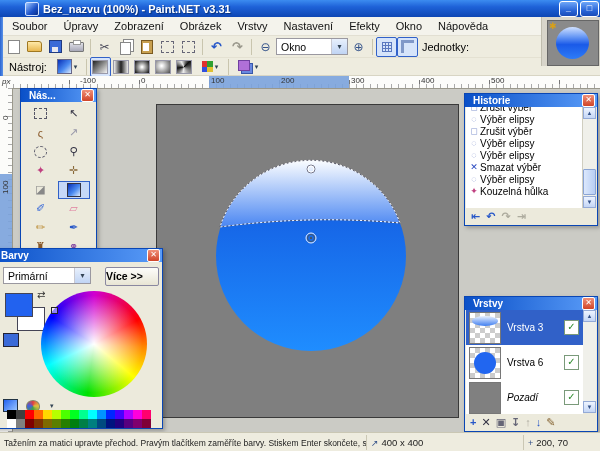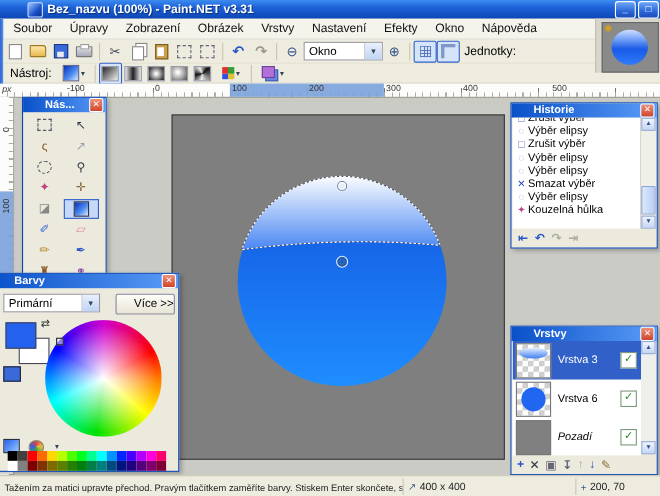--- a/index.html
+++ b/index.html
@@ -88,21 +88,21 @@
     background-image:repeating-linear-gradient(180deg,#aaa 0 1px,transparent 1px 7px);
     background-size:4px 100%;background-position:right top;background-repeat:no-repeat;}
   .vruler .hl{position:absolute;left:0;top:86px;width:12px;height:76px;background:#7aa2dc;opacity:.9;}
   .vlab{position:absolute;left:1px;font-size:8px;color:#333;transform:rotate(-90deg);transform-origin:left top;z-index:2;}
   
   .canvas{position:absolute;left:156px;top:104px;width:301px;height:312px;background:#7f7f7f;
     border:1px solid #3a3a3a;box-sizing:content-box;}
   
   .panel{position:absolute;border:1px solid #0a46b4;background:#eceadc;box-shadow:2px 2px 4px rgba(0,0,0,.25);box-sizing:border-box;}
   .ptitle{height:13px;background:linear-gradient(90deg,#0a50c8,#5a9cf8);color:#fff;font-weight:bold;
-    font-size:10px;line-height:13px;padding:0 2px 0 20px;display:flex;justify-content:space-between;align-items:center;}
+    font-size:10px;line-height:13px;padding:0 2px 0 8px;display:flex;justify-content:space-between;align-items:center;}
   .pclose{width:11px;height:11px;flex:none;background:linear-gradient(#f09078,#d04428);border:1px solid #fff;
     border-radius:2px;color:#fff;font-size:8px;line-height:10px;text-align:center;font-weight:bold;}
   
   .toolgrid{display:flex;flex-wrap:wrap;padding:2px 3px;width:70px;}
   .tool{width:32px;height:18px;margin:0.5px;display:flex;align-items:center;justify-content:center;font-size:11px;color:#334;}
   .tool.sel{background:#c6d8f8;border:1px solid #3161c8;box-sizing:border-box;}
   .ic-dashrect{width:11px;height:9px;border:1px dashed #556;}
   .ic-dashcirc{width:11px;height:10px;border:1px dashed #556;border-radius:50%;}
   .ic-gradsq{width:12px;height:12px;border:1px solid #334;background:linear-gradient(135deg,#0830b8,#4a8af0 55%,#dceafc);}
   .t-wand{color:#c04080;} .t-stamp{color:#8a5a2a;} .t-eraser{color:#e080a0;} .t-picker{color:#2858c8;} .t-lasso{color:#8a5a2a;}
@@ -115,21 +115,21 @@
   .hic.grad{width:9px;height:9px;margin-right:3px;border:1px solid #334;background:linear-gradient(135deg,#0830b8,#4a8af0 55%,#dceafc);}
   .sbv{position:absolute;right:1px;top:13px;bottom:17px;width:13px;background:#f0f0ea;}
   .sbtn{position:absolute;left:0;width:13px;height:12px;background:linear-gradient(#eef4ff,#c4d6f6);
     border:1px solid #94aad6;box-sizing:border-box;color:#35538a;font-size:6px;text-align:center;line-height:11px;}
   .sthumb{position:absolute;left:0;width:13px;background:linear-gradient(90deg,#dce8fc,#b8cef4);border:1px solid #8aa4d4;box-sizing:border-box;border-radius:1px;}
   .histbtns{position:absolute;left:1px;bottom:1px;height:16px;right:1px;background:#eceadc;display:flex;align-items:center;gap:6px;padding-left:5px;}
   .hb{font-size:11px;font-weight:bold;color:#2858c8;} .hb.off{color:#adab9e;}
   
   .cp-combo{position:absolute;left:10px;top:18px;width:88px;}
   .cp-more{position:absolute;left:112px;top:18px;width:52px;height:17px;background:linear-gradient(#fdfdfa,#e8e5d4);
-    border:1px solid #8a88a0;border-radius:2px;text-align:right;line-height:16px;font-size:10.5px;}
+    border:1px solid #8a88a0;border-radius:2px;text-align:left;line-height:16px;font-size:10.5px;font-weight:bold;}
   .swA{position:absolute;left:12px;top:44px;width:26px;height:22px;border:1px solid #445;z-index:2;}
   .swB{position:absolute;left:24px;top:58px;width:26px;height:22px;background:#fff;border:1px solid #445;}
   .swapg{position:absolute;left:44px;top:40px;font-size:10px;color:#333;}
   .minis{position:absolute;left:10px;top:84px;width:14px;height:12px;background:#3a6ad8;border:1px solid #223;}
   .wheel{position:absolute;left:48px;top:42px;width:106px;height:106px;border-radius:50%;
     background:radial-gradient(circle,#fff 0%,rgba(255,255,255,0) 65%),
       conic-gradient(from 0deg,#d000d0,#ff0000 17%,#ff8800 26%,#ffff00 36%,#00e000 52%,#00ffff 68%,#0000ff 84%,#d000d0 100%);}
   .wheelmark{position:absolute;left:58px;top:58px;width:5px;height:5px;border:1px solid #222;background:rgba(255,255,255,.5);}
   .palicons{position:absolute;left:10px;top:150px;display:flex;align-items:center;gap:8px;}
   .ic-swmini{width:13px;height:11px;background:linear-gradient(135deg,#2262ef,#9cc8ff);border:1px solid #234;}
@@ -285,27 +285,27 @@
   <div class="thumbwrap">
     <div class="thumb">
       <div class="ball"></div>
       <div class="star">✱</div>
     </div>
   </div>
 
   <div class="hruler">
     <div class="hl"></div>
     <span class="pxlab">px</span>
-    <span class="rlab" style="left:61px">-100</span>
+    <span class="rlab" style="left:80px">-100</span>
     <span class="rlab" style="left:141px">0</span>
     <span class="rlab" style="left:211px">100</span>
     <span class="rlab" style="left:281px">200</span>
     <span class="rlab" style="left:351px">300</span>
     <span class="rlab" style="left:421px">400</span>
-    <span class="rlab" style="left:502px">500</span>
+    <span class="rlab" style="left:491px">500</span>
   </div>
 
   <div class="vruler">
     <div class="hl"></div>
     <span class="vlab" style="top:32px">0</span>
     <span class="vlab" style="top:106px">100</span>
   </div>
 
   <div class="canvas">
     <svg width="301" height="312">

